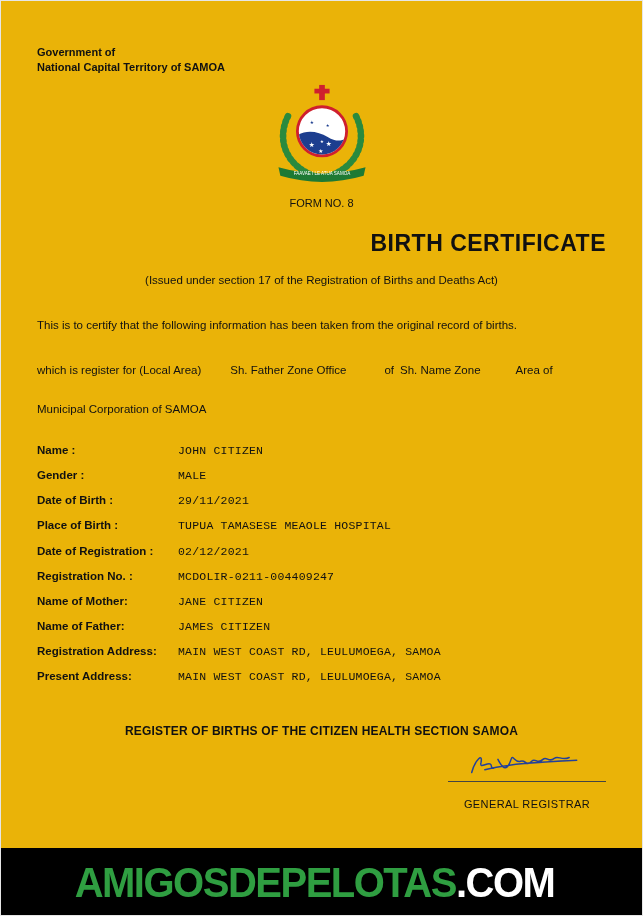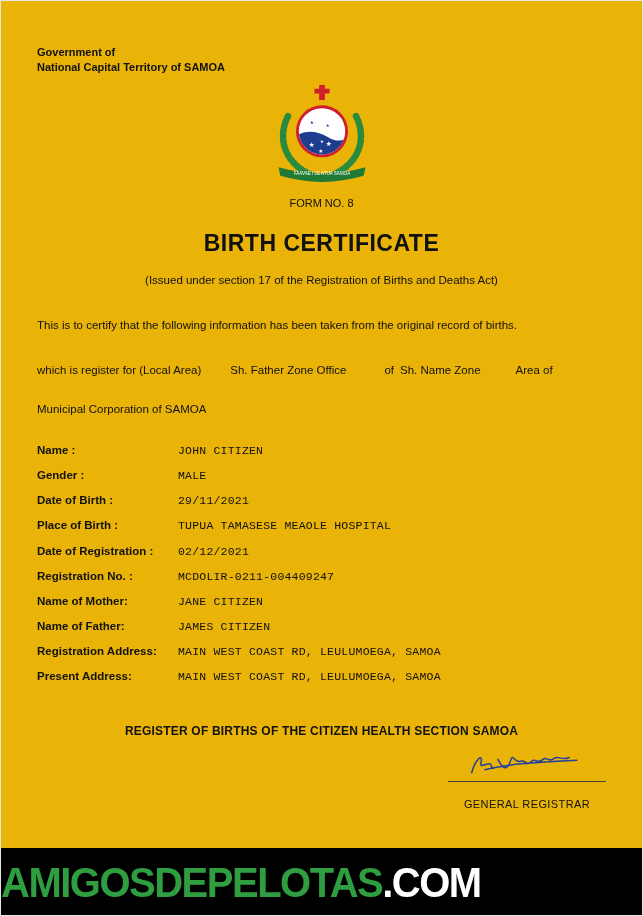--- a/index.html
+++ b/index.html
@@ -7,21 +7,21 @@
   body { font-family:"Liberation Sans", sans-serif; color:#111; }
   .page { position:relative; width:643px; height:916px; background:#eab308; border:1px solid #e6e6e6; overflow:hidden; }
   .content { padding:44px 36px 0 36px; }
 
   .top-row { display:flex; justify-content:space-between; font-size:11px; font-weight:bold; line-height:1.4; }
   .top-right { text-align:right; }
 
   .emblem-wrap { text-align:center; margin-top:8px; }
   .form-no { text-align:center; font-size:11px; margin-top:3px; }
 
-  .title { text-align:center; font-size:23px; font-weight:bold; letter-spacing:.5px; margin-top:21px; }
+  .title { text-align:right; font-size:23px; font-weight:bold; letter-spacing:.5px; margin-top:21px; }
   .subtitle { text-align:center; font-size:11.5px; margin-top:17px; }
 
   .certify { font-size:11.5px; margin-top:33px; }
 
   .register-line { font-size:11.5px; margin-top:33px; white-space:nowrap; }
   .register-line .gap-a { margin-left:29px; }
   .register-line .gap-b { margin-left:38px; }
   .register-line .gap-c { margin-left:6px; }
   .register-line .gap-d { margin-left:35px; }
   .corp-line { font-size:11.5px; margin-top:27px; }
@@ -31,21 +31,21 @@
   .field-label { width:141px; flex:0 0 141px; font-weight:bold; font-size:11.5px; }
   .field-value { font-family:"Liberation Mono","DejaVu Sans Mono",monospace; font-size:11.5px; letter-spacing:.2px; }
 
   .register-heading { text-align:center; font-weight:bold; font-size:12px; margin-top:28px; letter-spacing:.2px; }
 
   .sig-block { float:right; width:158px; margin-top:12px; text-align:center; }
   .sig-scribble { display:block; margin:0 auto; }
   .sig-line { border-top:1.5px solid #444; margin-top:1px; padding-top:16px; font-size:11px; letter-spacing:.4px; }
 
   .bottom-bar { position:absolute; left:0; right:0; bottom:0; height:67px; background:#000;
-                display:flex; align-items:center; justify-content:flex-start; padding-right:14px; }
+                display:flex; align-items:center; justify-content:center; padding-right:14px; }
   .wm { font-weight:bold; font-size:40px; letter-spacing:-1.5px; transform:scaleY(1.08); line-height:1; }
   .wm .brand { color:#2f9e41; }
   .wm .tld { color:#ffffff; }
 </style>
 </head>
 <body>
 
 <div class="page">
   <div class="content">
 

